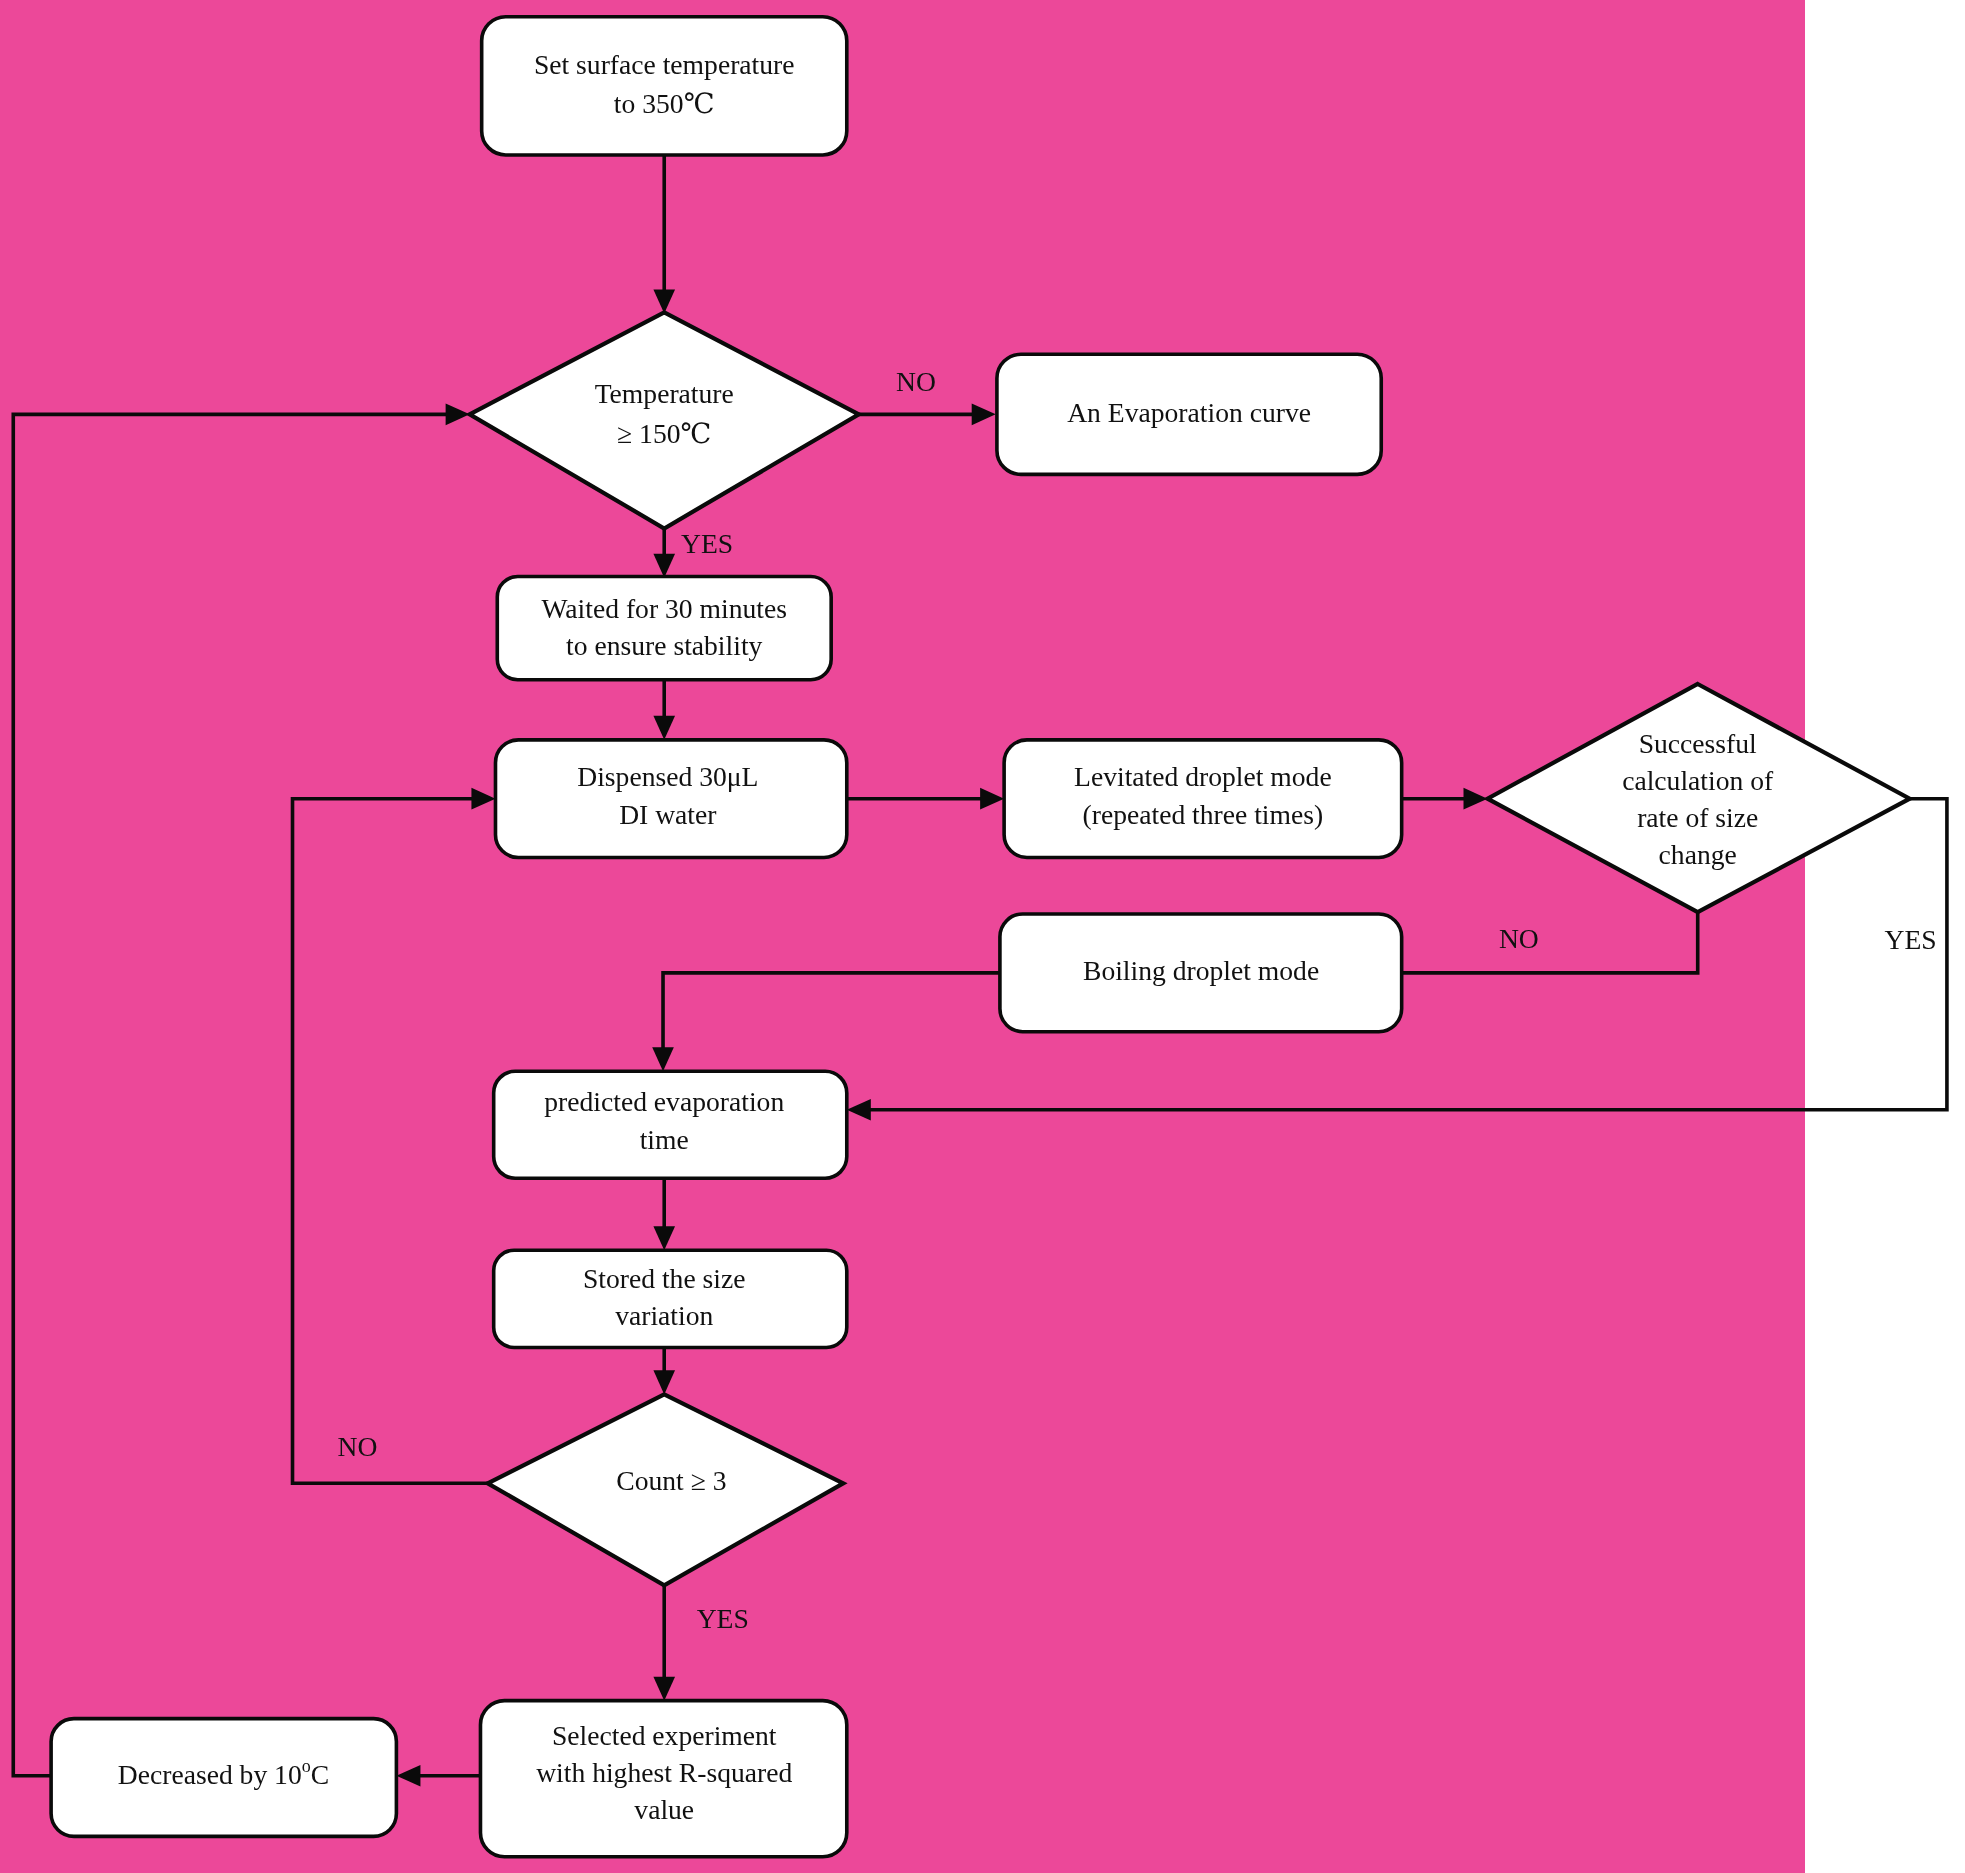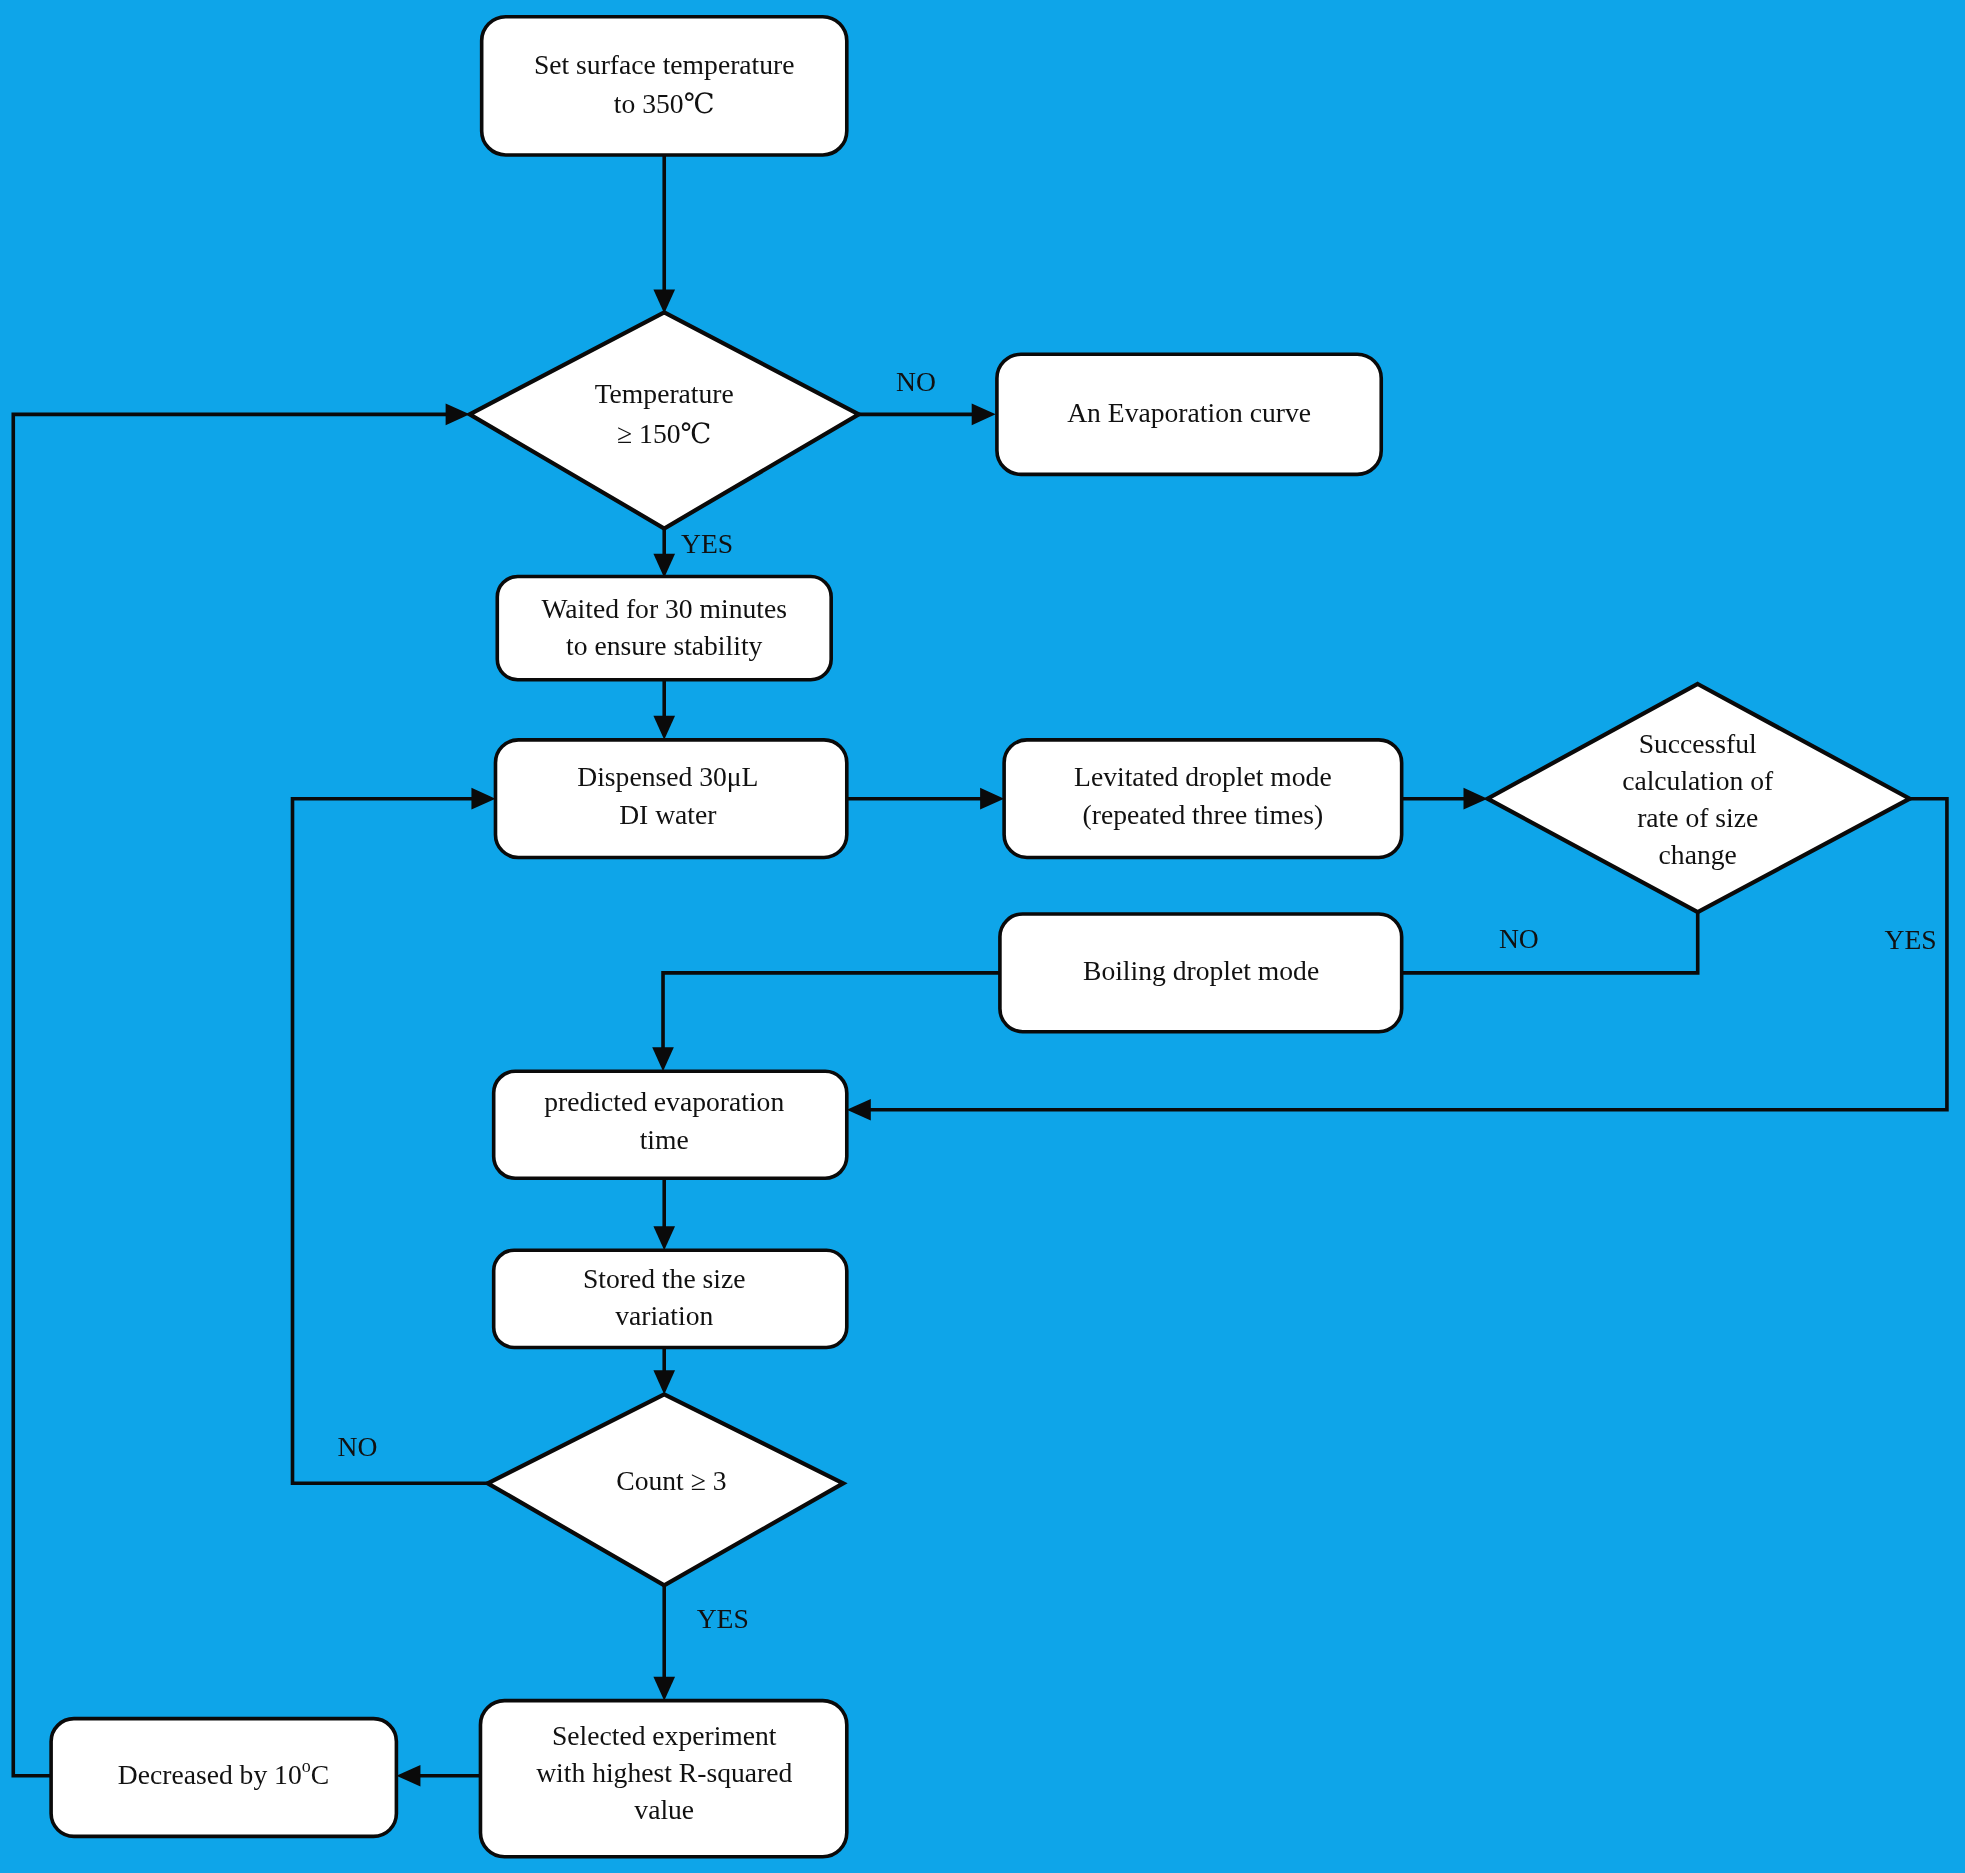--- a/index.html
+++ b/index.html
@@ -8,23 +8,23 @@
     background: #ffffff;
   }
   body {
     width: 1965px;
     height: 1873px;
     font-family: "Liberation Serif", "DejaVu Serif", serif;
     overflow: hidden;
   }
   #flowchart-root {
     position: relative;
-    width: 1965px;
+    width: 1805px;
     height: 1873px;
-    background: #0ea5e9;
+    background: #ec4899;
   }
   svg.fc {
     position: absolute;
     top: 0;
     left: 0;
     width: 1965px;
     height: 1873px;
   }
   .node-shape {
     fill: #ffffff;

